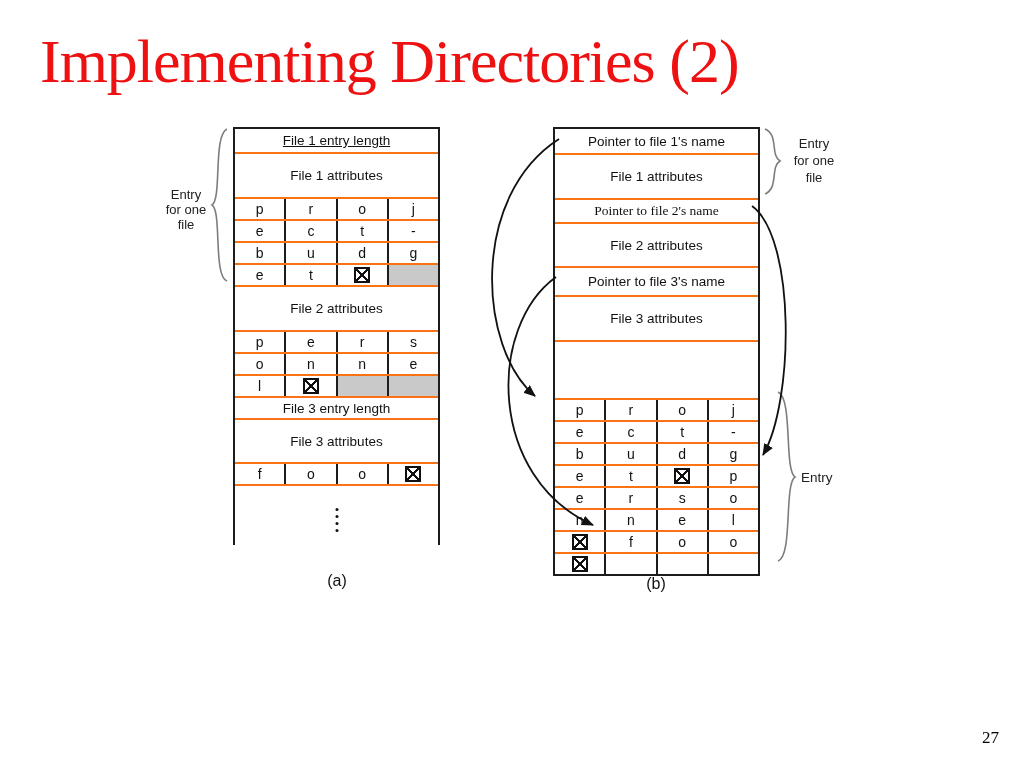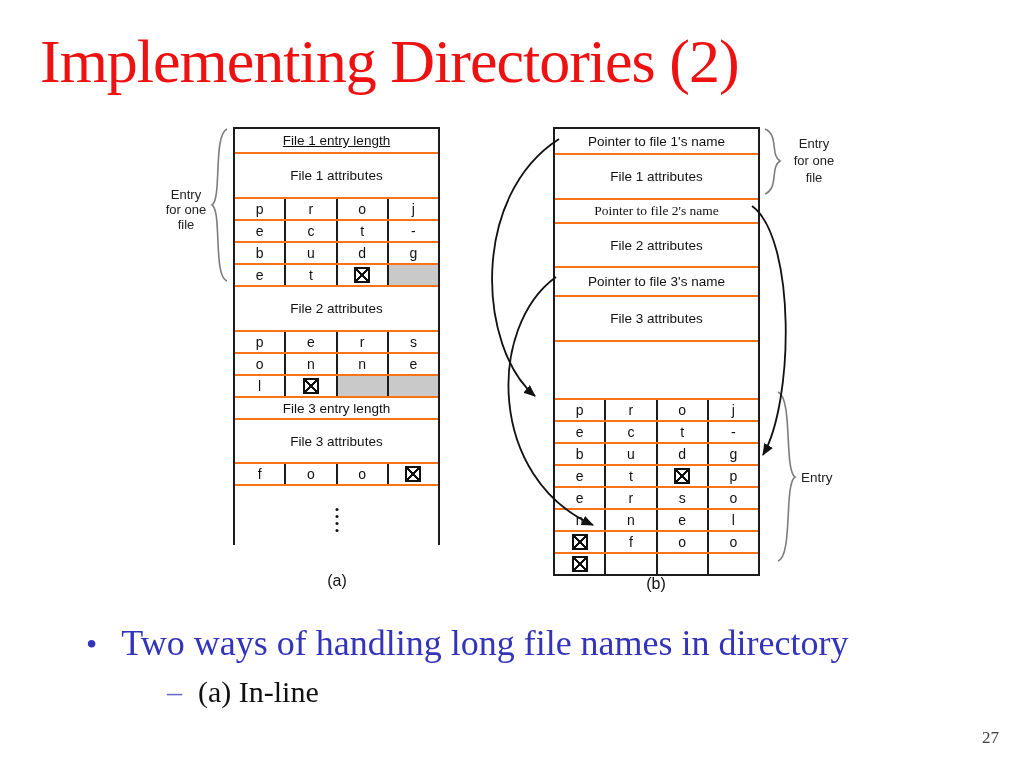--- a/index.html
+++ b/index.html
@@ -50,21 +50,21 @@
   .brace{stroke:#7d7d7d;stroke-width:1.6;fill:none;}
 
   .bullet-line{position:absolute;left:86px;top:622px;width:900px;white-space:nowrap;
                font-family:"Liberation Serif",serif;font-size:36px;color:#3333bb;}
   .bullet-line .dot{margin-right:24px;font-size:32px;}
   .subline{position:absolute;left:167px;font-family:"Liberation Serif",serif;
            font-size:30px;color:#111;white-space:nowrap;}
   .subline .dash{color:#6666cc;margin-right:16px;}
   #sub1{top:675px;} #sub2{top:720px;}
   .page-num{position:absolute;left:982px;top:728px;font-family:"Liberation Serif",serif;
-            font-size:17px;color:#404040;}
+            font-size:17px;color:#000000;}
 </style>
 </head>
 <body>
 
 <div class="slide">
 
   <div class="title">Implementing Directories (2)</div>
 
   <div id="diagA" class="dstack">
       <div class="drow label" style="height: 23px; text-decoration: underline;">File 1 entry length</div>
@@ -220,21 +220,15 @@
       </marker>
     </defs>
     <path class="brace" d="M 227 129 C 213 135 222 199 212 205 C 222 211 213 276 227 281"></path>
     <path class="brace" d="M 765 129 C 779 135 770 155 780 161 C 770 167 779 188 765 194"></path>
     <path class="brace" d="M 778 392 C 793 398 784 470 795 477 C 784 484 793 556 778 561"></path>
     <path class="arrow" marker-end="url(#ah)" d="M 559 139 C 470 196 478 348 535 396"></path>
     <path class="arrow" marker-end="url(#ah)" d="M 752 206 C 796 238 794 402 763 455"></path>
     <path class="arrow" marker-end="url(#ah)" d="M 556 277 C 487 327 488 478 593 525"></path>
   </svg>
 
-  <div class="bullet-line">
-    <span class="dot">•</span><span>Two ways of handling long file names in directory</span>
-  </div>
-  <div id="sub1" class="subline">
-    <span class="dash">–</span><span>(a) In-line</span>
-  </div>
 
   <div class="page-num">27</div>
 </div>
 
 </body></html>

